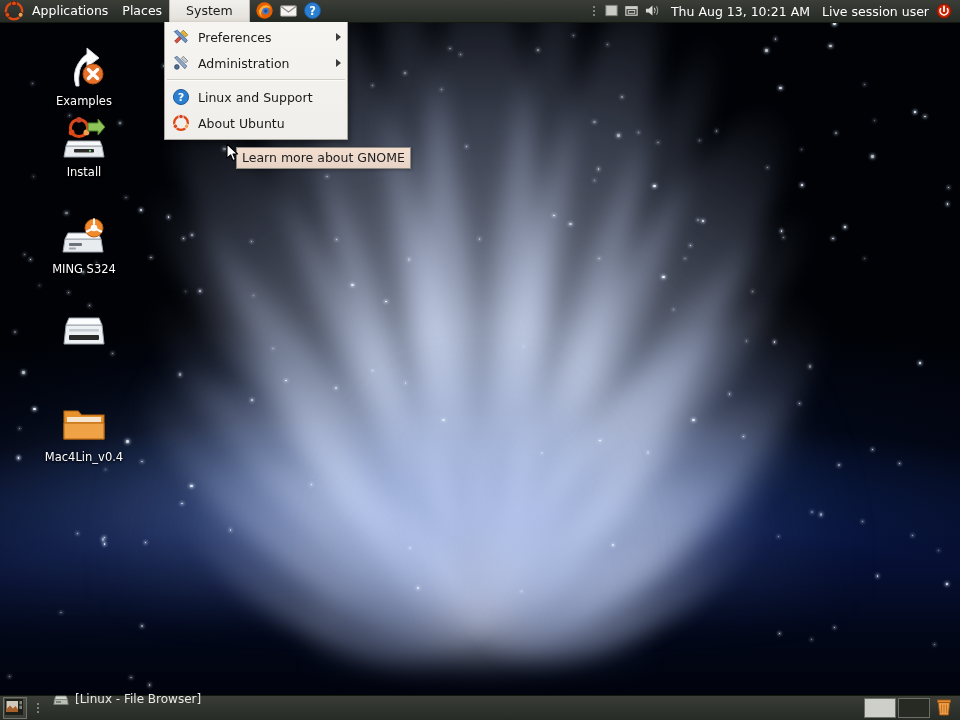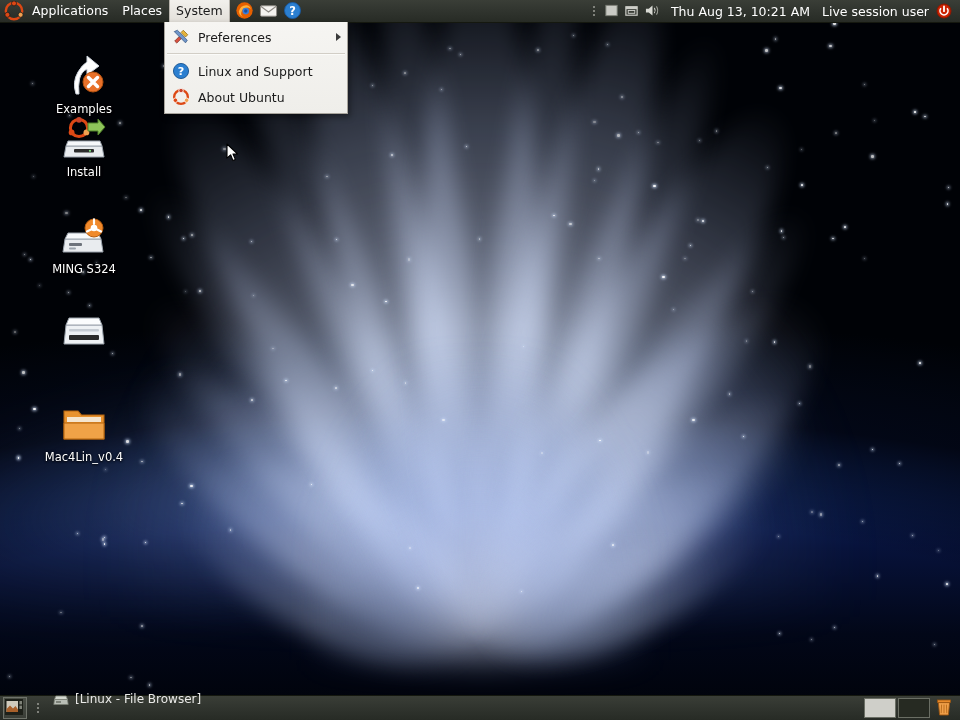--- a/index.html
+++ b/index.html
@@ -79,21 +79,21 @@
     padding: 0 7px;
     color: #ffffff;
     white-space: nowrap;
     cursor: default;
   }
   .panel-menu.active {
     background: linear-gradient(to bottom, #f2f0ec 0%, #e3e0da 100%);
     color: #1a1a1a;
     border-left: 1px solid #b9b5ae;
     border-right: 1px solid #b9b5ae;
-    padding: 0 6px;
+    padding: 0 16px;
   }
   #ubuntu-logo { width: 20px; height: 20px; margin-left: 4px; margin-right: 1px; position: relative; }
   .panel-app-icon { width: 20px; height: 20px; margin: 0 2px; position: relative; }
   #panel-right {
     margin-left: auto; display: flex; align-items: center; gap: 0px;
     padding-right: 5px;
   }
   #clock { font-size: 12.5px; color: #fff; padding: 0 7px; white-space: nowrap;}
   #session-user { font-size: 12.5px; color: #fff; padding: 0 5px; white-space: nowrap;}
   .dots-handle {
@@ -385,21 +385,21 @@
         <div class="star" style="left: 351.1px; top: 283.9px; width: 2.6px; height: 2.6px; opacity: 0.79;"></div>
         <div class="star" style="left: 190px; top: 484.6px; width: 2.6px; height: 2.6px; opacity: 0.9;"></div>
         <div class="star" style="left: 103.6px; top: 543px; width: 1.7px; height: 1.7px; opacity: 0.95;"></div>
         <div class="star" style="left: 715.6px; top: 129.9px; width: 1.7px; height: 1.7px; opacity: 0.49;"></div>
         <div class="star" style="left: 800.5px; top: 149.2px; width: 1.1px; height: 1.1px; opacity: 0.43;"></div>
         <div class="star" style="left: 167.7px; top: 216px; width: 1.7px; height: 1.7px; opacity: 0.87;"></div>
       </div>
   </div>
 
   <div id="desktop-icon-layer">
-      <div class="desk-icon" style="left: 24px; top: 52px;">
+      <div class="desk-icon" style="left: 24px; top: 44px;">
         <div class="glyph"><svg width="48" height="48" viewBox="0 0 48 48">
             <path d="M16 42 Q12 30 18 20 Q22 13 27 10 L27 4 L39 14 L27 23 L27 17 Q21 20 19.5 27 Q18 34 19 42 Z" fill="#ffffff" stroke="#cfd6de" stroke-width="1"></path>
             <circle cx="33" cy="30" r="10" fill="#e8712a" stroke="#b4520f" stroke-width="1"></circle>
             <path d="M28.5 25.5 L37.5 34.5 M37.5 25.5 L28.5 34.5" stroke="#ffffff" stroke-width="3.4" stroke-linecap="round"></path>
           </svg></div>
         <div class="caption">Examples</div>
       </div>
       <div class="desk-icon" style="left: 24px; top: 115px;">
         <div class="glyph"><svg width="48" height="48" viewBox="0 0 48 48">
             <circle cx="19" cy="13" r="8.6" fill="none" stroke="#dd4814" stroke-width="3"></circle>
@@ -520,39 +520,49 @@
   <div id="system-menu">
       <div class="menu-item">
         <span class="menu-icon"><svg width="18" height="18" viewBox="0 0 20 20">
             <path d="M3 14.5 L9.5 8 L11.8 10.3 L5.3 16.8 Z" fill="#d94f3d" stroke="#7a2a1e" stroke-width="0.8"></path>
             <path d="M12.5 2.5 L17.5 7.5 L15 10 L10 5 Z" fill="#e8b53a" stroke="#8b6510" stroke-width="0.8"></path>
             <path d="M2.5 4 L6 2.5 L17 13.5 L15 16.5 Z" fill="#6f95c9" stroke="#30527f" stroke-width="0.8"></path>
           </svg></span>
         <span class="menu-label">Preferences</span>
         <span class="submenu-arrow"></span>
       </div>
+      <div class="menu-item">
+        <span class="menu-icon"><svg width="18" height="18" viewBox="0 0 20 20">
+            <path d="M2.8 4 L5.6 2.6 L16.5 13.4 L14.2 16.4 Z" fill="#8fa7c4" stroke="#4a6384" stroke-width="0.8"></path>
+            <path d="M12.6 2.6 L17.6 7.6 L15.2 10 L10.2 5 Z" fill="#c9ccd2" stroke="#6d7078" stroke-width="0.8"></path>
+            <circle cx="5.4" cy="14.4" r="2.6" fill="#4e6d96" stroke="#2b3f5c" stroke-width="0.8"></circle>
+          </svg></span>
+        <span class="menu-label">Administration</span>
+        <span class="submenu-arrow"></span>
+      </div>
       <div class="menu-sep"></div>
       <div class="menu-item">
         <span class="menu-icon"><svg width="18" height="18" viewBox="0 0 20 20">
             <circle cx="10" cy="10" r="8.4" fill="#2b7fd0" stroke="#17528f" stroke-width="1"></circle>
             <text x="10" y="14.8" font-size="12.5" font-family="DejaVu Sans, sans-serif" font-weight="bold" fill="#ffffff" text-anchor="middle">?</text>
           </svg></span>
         <span class="menu-label">Linux and Support</span>
       </div>
       <div class="menu-item">
         <span class="menu-icon"><svg width="18" height="18" viewBox="0 0 20 20">
             <circle cx="10" cy="10" r="7.6" fill="none" stroke="#dd4814" stroke-width="2.6"></circle>
             <circle cx="10" cy="2.8" r="2.5" fill="#c9442a" stroke="#ffffff" stroke-width="0.9"></circle>
             <circle cx="3.8" cy="13.6" r="2.5" fill="#dd4814" stroke="#ffffff" stroke-width="0.9"></circle>
             <circle cx="16.2" cy="13.6" r="2.5" fill="#f0a050" stroke="#ffffff" stroke-width="0.9"></circle>
           </svg></span>
         <span class="menu-label">About Ubuntu</span>
       </div>
     </div>
 
+  <div id="tooltip">Learn more about GNOME</div>
 
   <div id="cursor">
     <svg width="14" height="20" viewBox="0 0 14 20">
       <path d="M1 1 L1 15.2 L4.6 11.8 L7 17.6 L9.4 16.6 L7 11 L11.6 11 Z" fill="#ffffff" stroke="#000000" stroke-width="1.1" stroke-linejoin="round"></path>
     </svg>
   </div>
 
   <div id="bottom-panel">
     <div id="show-desktop">
       <svg width="20" height="18" viewBox="0 0 20 18">

